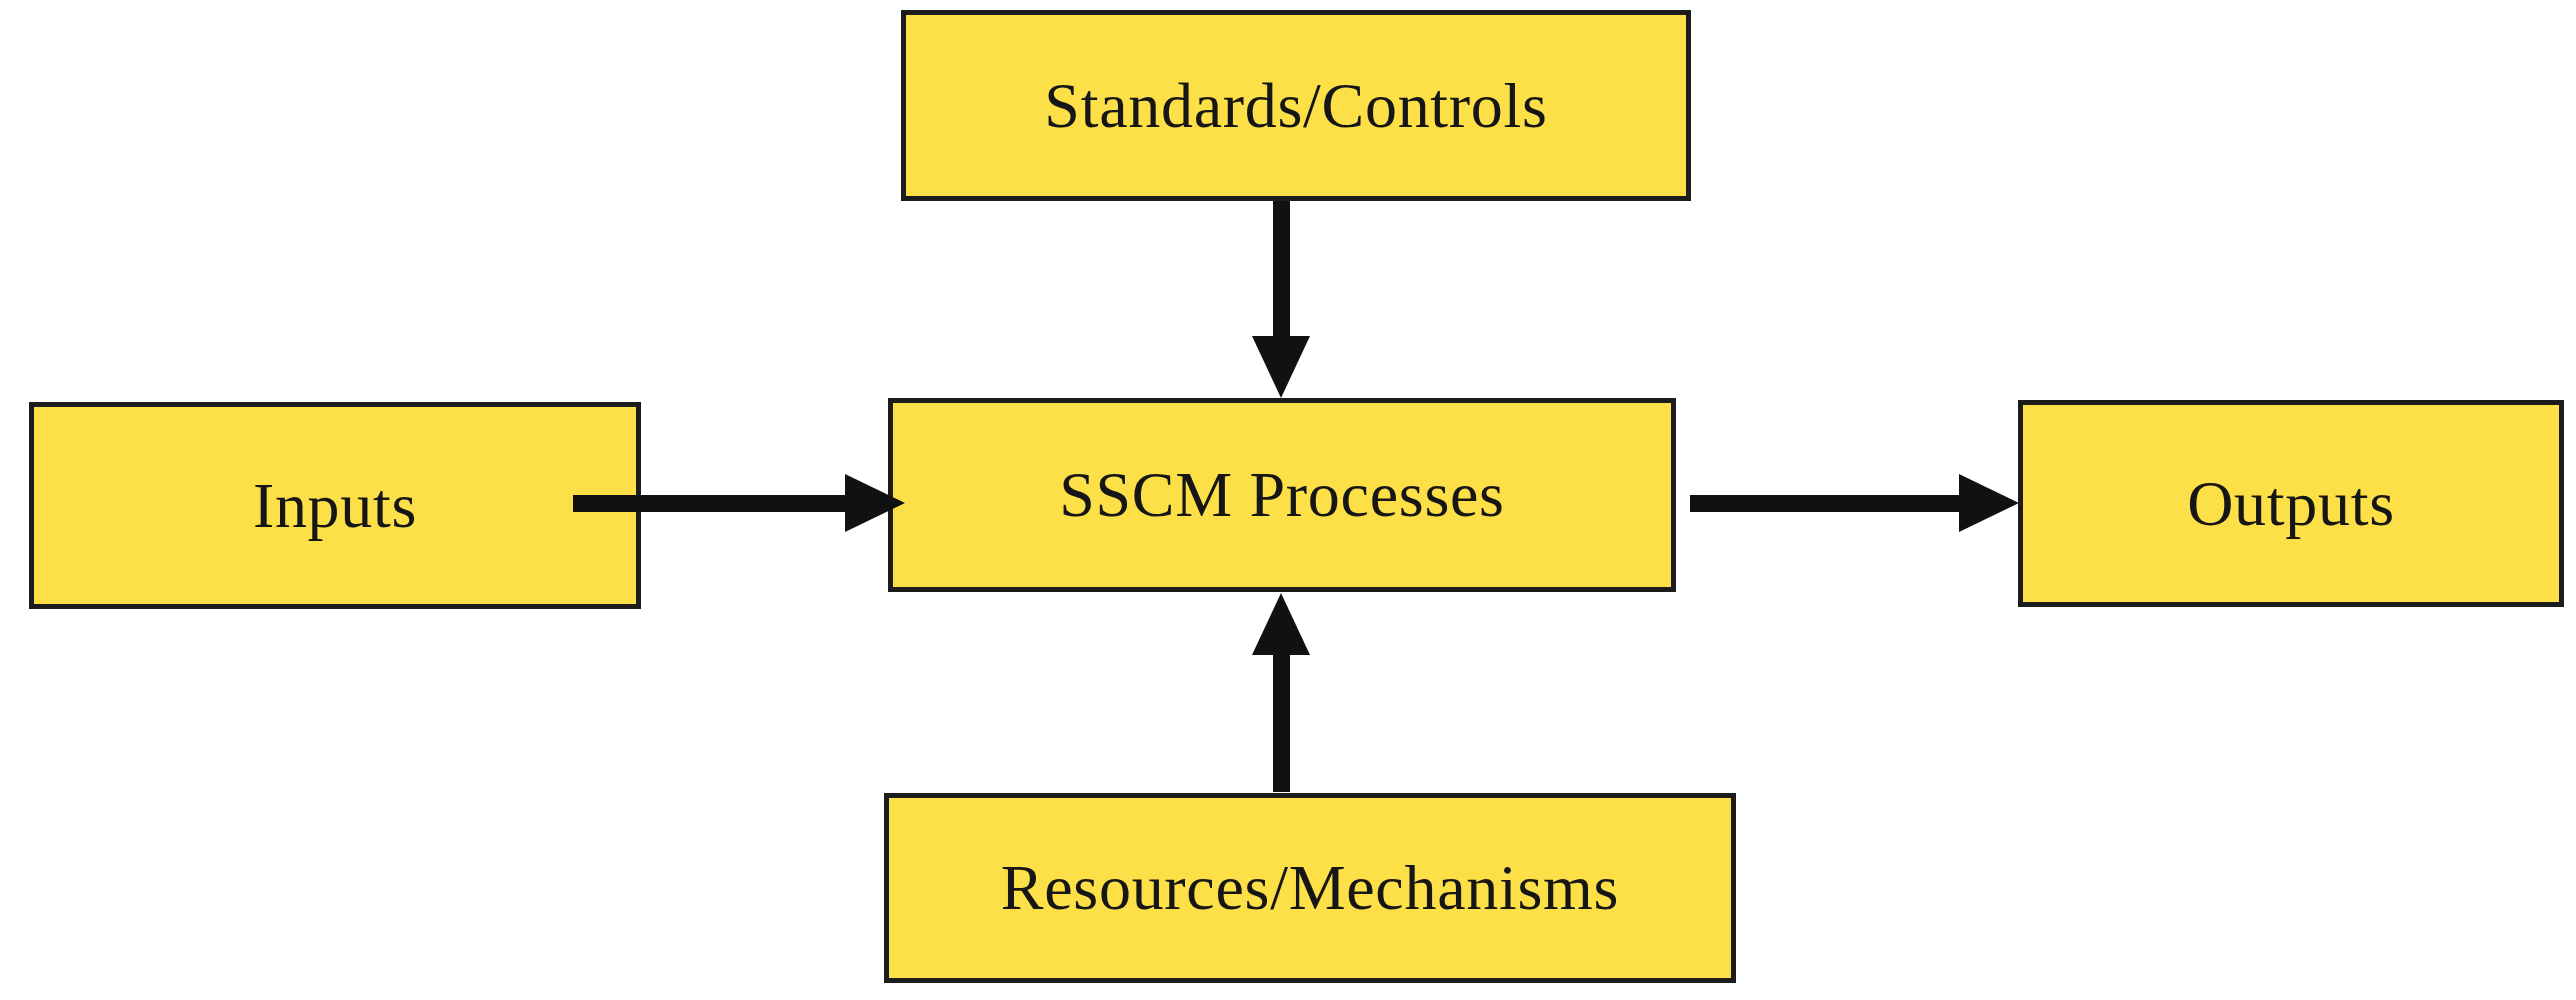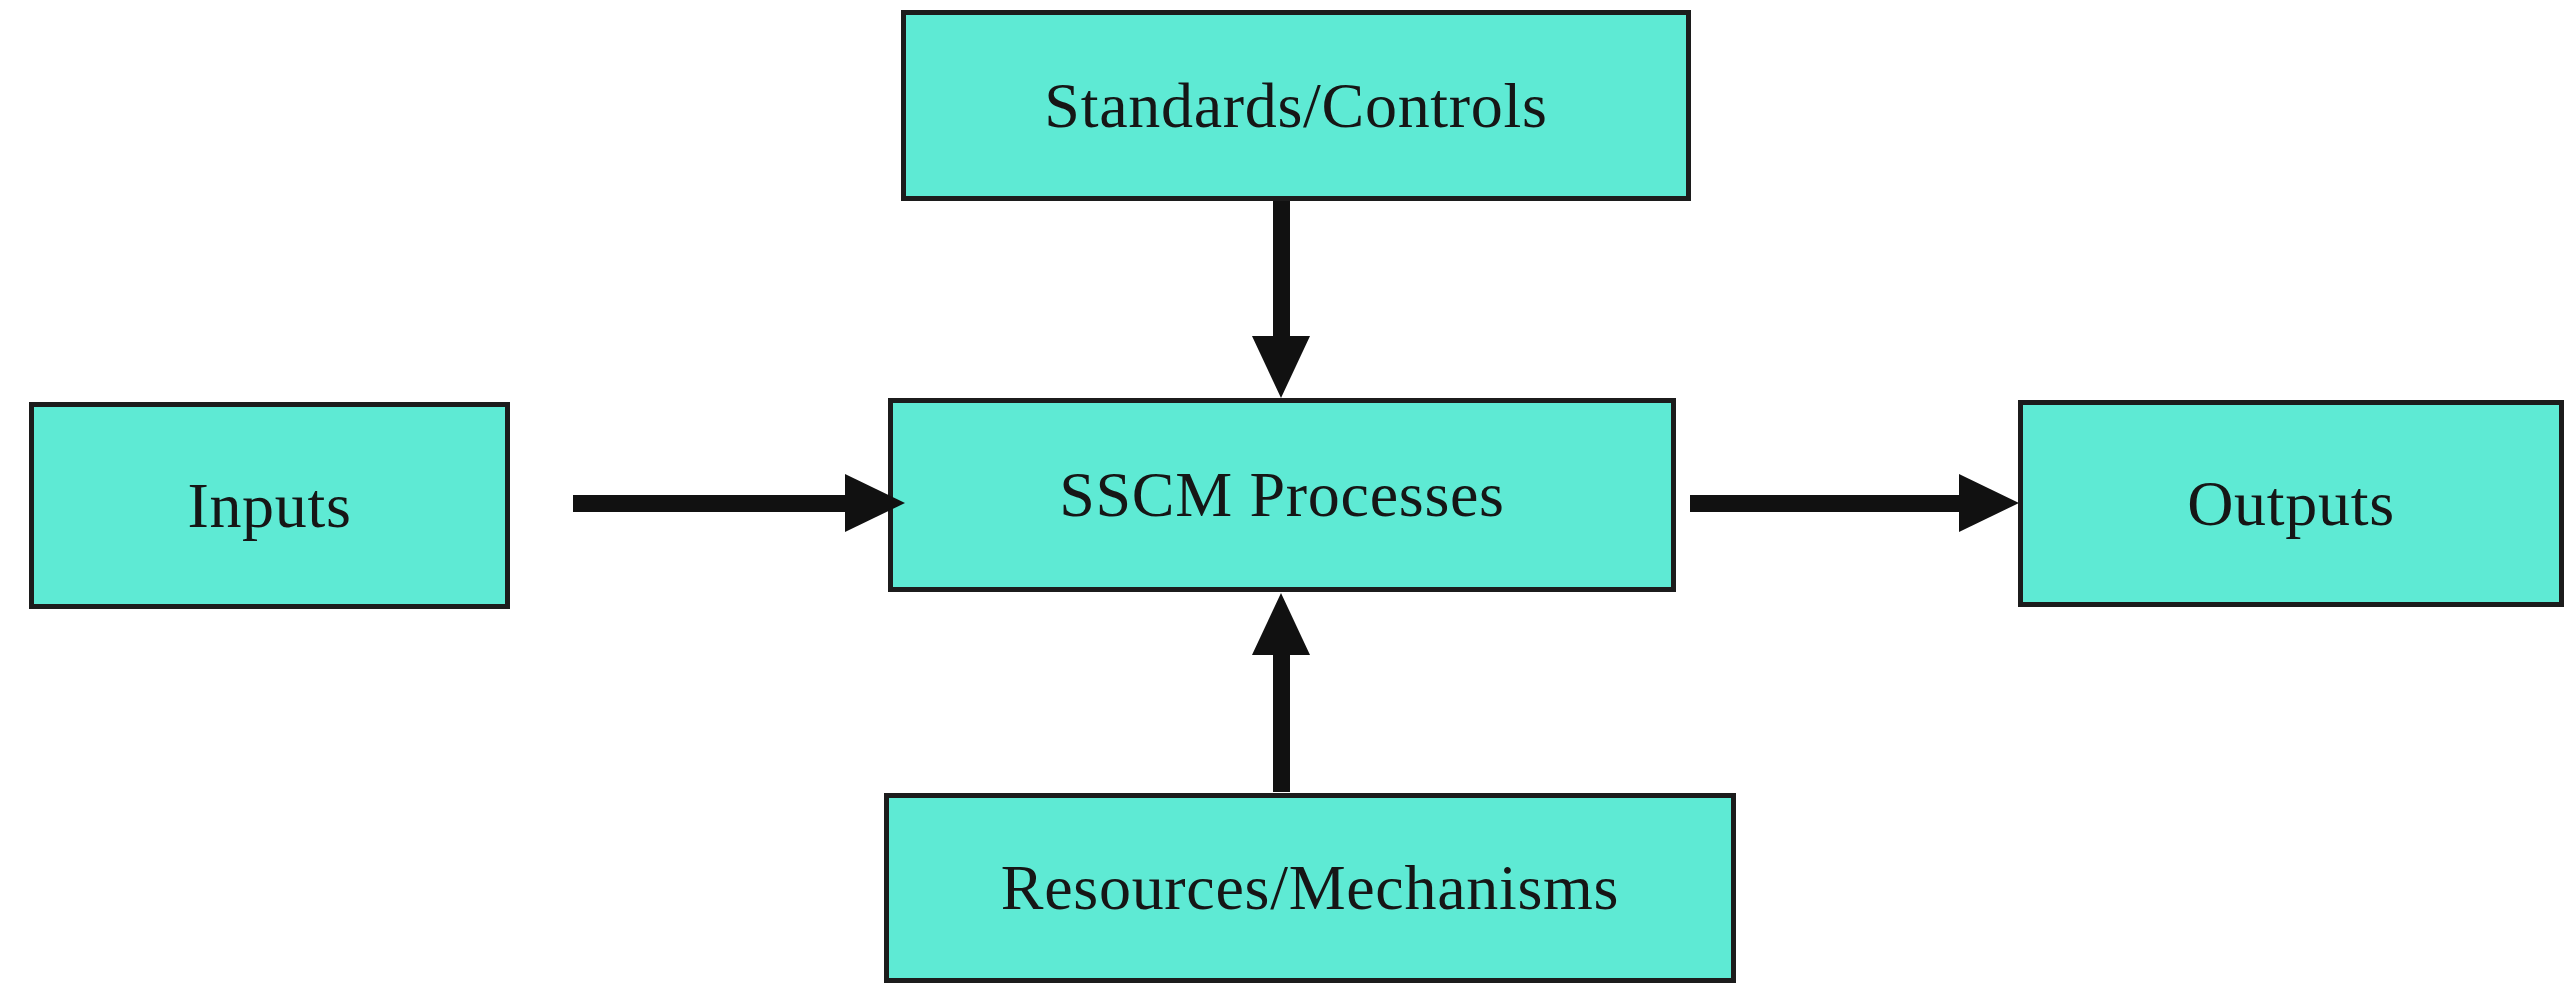--- a/index.html
+++ b/index.html
@@ -10,34 +10,34 @@
     overflow: hidden;
   }
   .stage {
     position: relative;
     width: 2576px; height: 1000px;
     background: #ffffff;
   }
   
   .node {
     position: absolute;
-    background: #5eead4;
+    background: #fde047;
     border: 5.1px solid #1c1c1c;
     display: flex;
     align-items: center;
     justify-content: center;
   }
   .node-label {
     color: #161616;
     font-size: 64px;
     letter-spacing: 0.7px;
     white-space: nowrap;
   }
   .box-standards { left: 901px; top: 10.2px;   width: 790px; height: 191px; }
-  .box-inputs    { left: 29px;   top: 402px;  width: 481px;  height: 207px; }
+  .box-inputs    { left: 29px;   top: 402px;  width: 612px;  height: 207px; }
   .box-processes { left: 888px; top: 398px;  width: 788px; height: 194px; }
   .box-outputs   { left: 2018px; top: 400px;  width: 546px;  height: 207px; }
   .box-resources { left: 884px; top: 793px; width: 852px; height: 190px; }
 
   
   .arrow { position: absolute; }
   .shaft { position: absolute; background: #111111; }
   .head  { position: absolute; width: 0; height: 0; }
 
   

